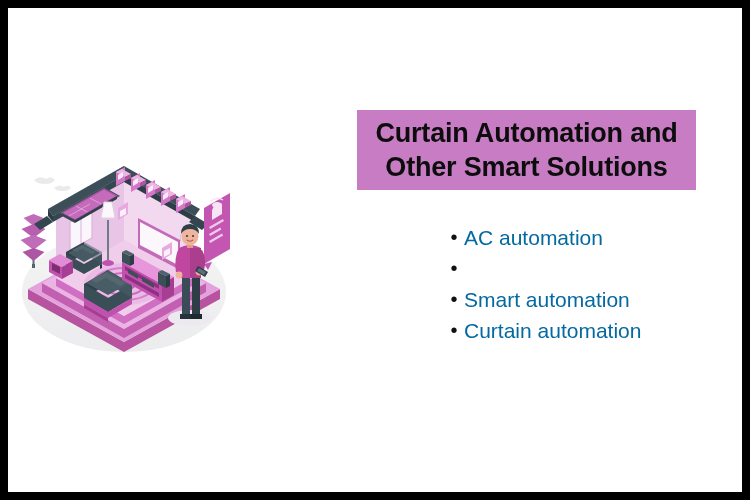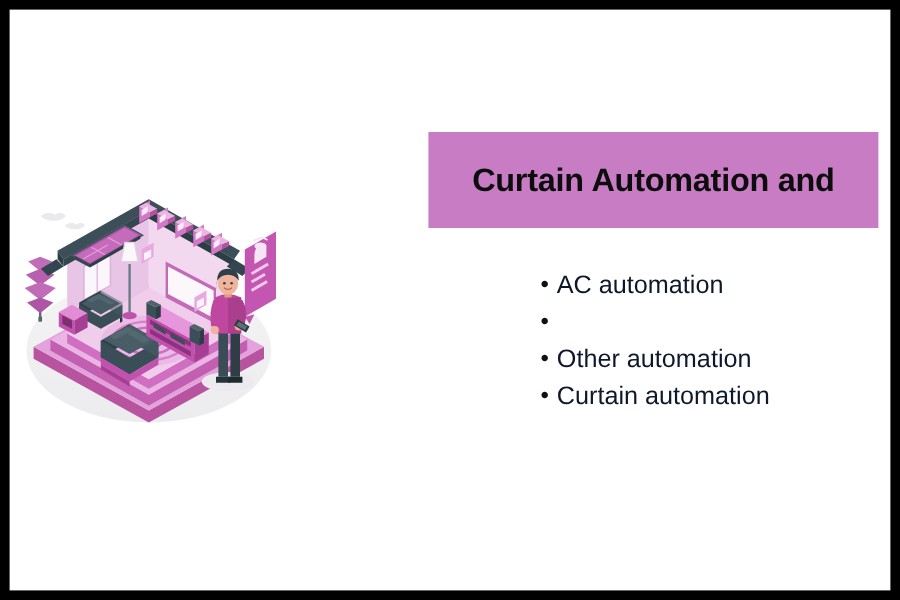--- a/index.html
+++ b/index.html
@@ -30,21 +30,21 @@
     height: 100%;
     background: #ffffff;
     overflow: hidden;
   }
 
   
   .title-box {
     position: absolute;
     left: 349px;
     top: 102px;
-    width: 375px;
+    width: 339px;
     height: 80px;
     background: #c87cc4;
     display: flex;
     flex-direction: column;
     align-items: center;
     justify-content: center;
     box-sizing: border-box;
   }
   .title-line {
     color: #0d0d0d;
@@ -73,21 +73,21 @@
   }
   .bullet-dot {
     width: 20px;
     flex: 0 0 20px;
     color: #111111;
     font-size: 20px;
     line-height: 31px;
     text-align: center;
   }
   .bullet-text {
-    color: #0f172a;
+    color: #0369a1;
     font-family: "Liberation Sans", sans-serif;
     font-size: 21px;
     font-weight: normal;
     line-height: 31px;
     white-space: nowrap;
   }
 
   
   .illustration {
     position: absolute;
@@ -341,33 +341,34 @@
           <circle cx="175" cy="80" r="1.1" fill="#2f4049"></circle>
           <circle cx="181" cy="80" r="1.1" fill="#2f4049"></circle>
 
           <path d="M175 84 q3 2.4 6 0" fill="none" stroke="#b06a58" stroke-width="1.1" stroke-linecap="round"></path>
         </g>
       </svg>
     </div>
 
     <div class="title-box">
       <div class="title-line">Curtain Automation and</div>
+      <div class="title-line">Other Smart Solutions</div>
     </div>
 
     <ul class="bullet-list">
       <li class="bullet-item">
         <span class="bullet-dot">•</span>
         <span class="bullet-text">AC automation</span>
       </li>
       <li class="bullet-item">
         <span class="bullet-dot">•</span>
       </li>
       <li class="bullet-item">
         <span class="bullet-dot">•</span>
-        <span class="bullet-text">Other automation</span>
+        <span class="bullet-text">Smart automation</span>
       </li>
       <li class="bullet-item">
         <span class="bullet-dot">•</span>
         <span class="bullet-text">Curtain automation</span>
       </li>
     </ul>
 
   </div>
 </div>
 

